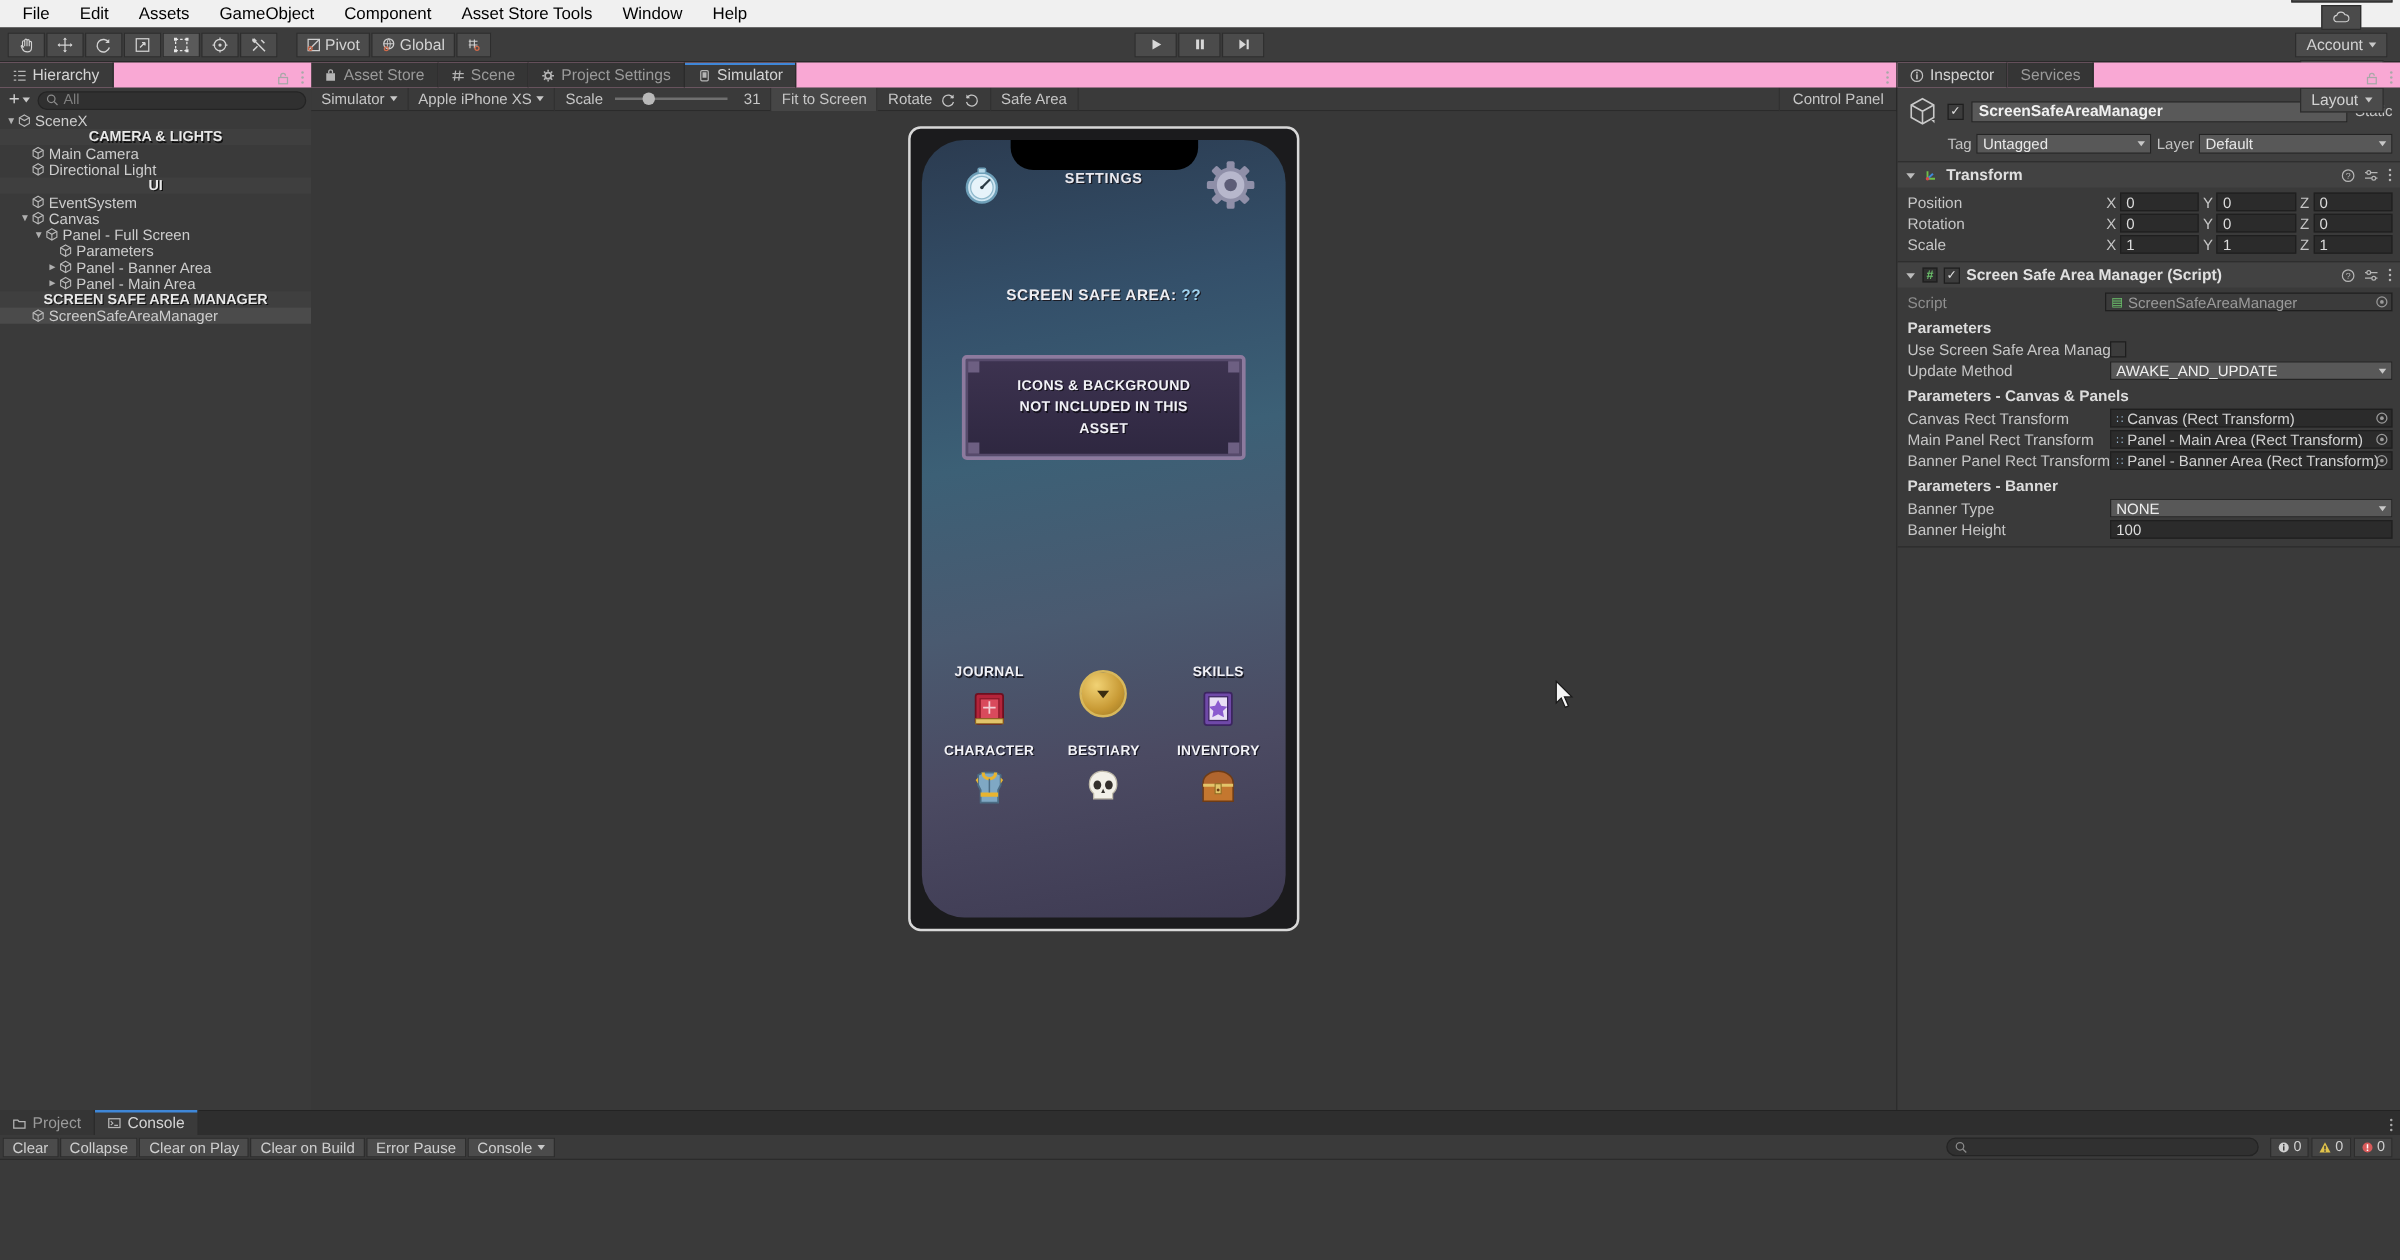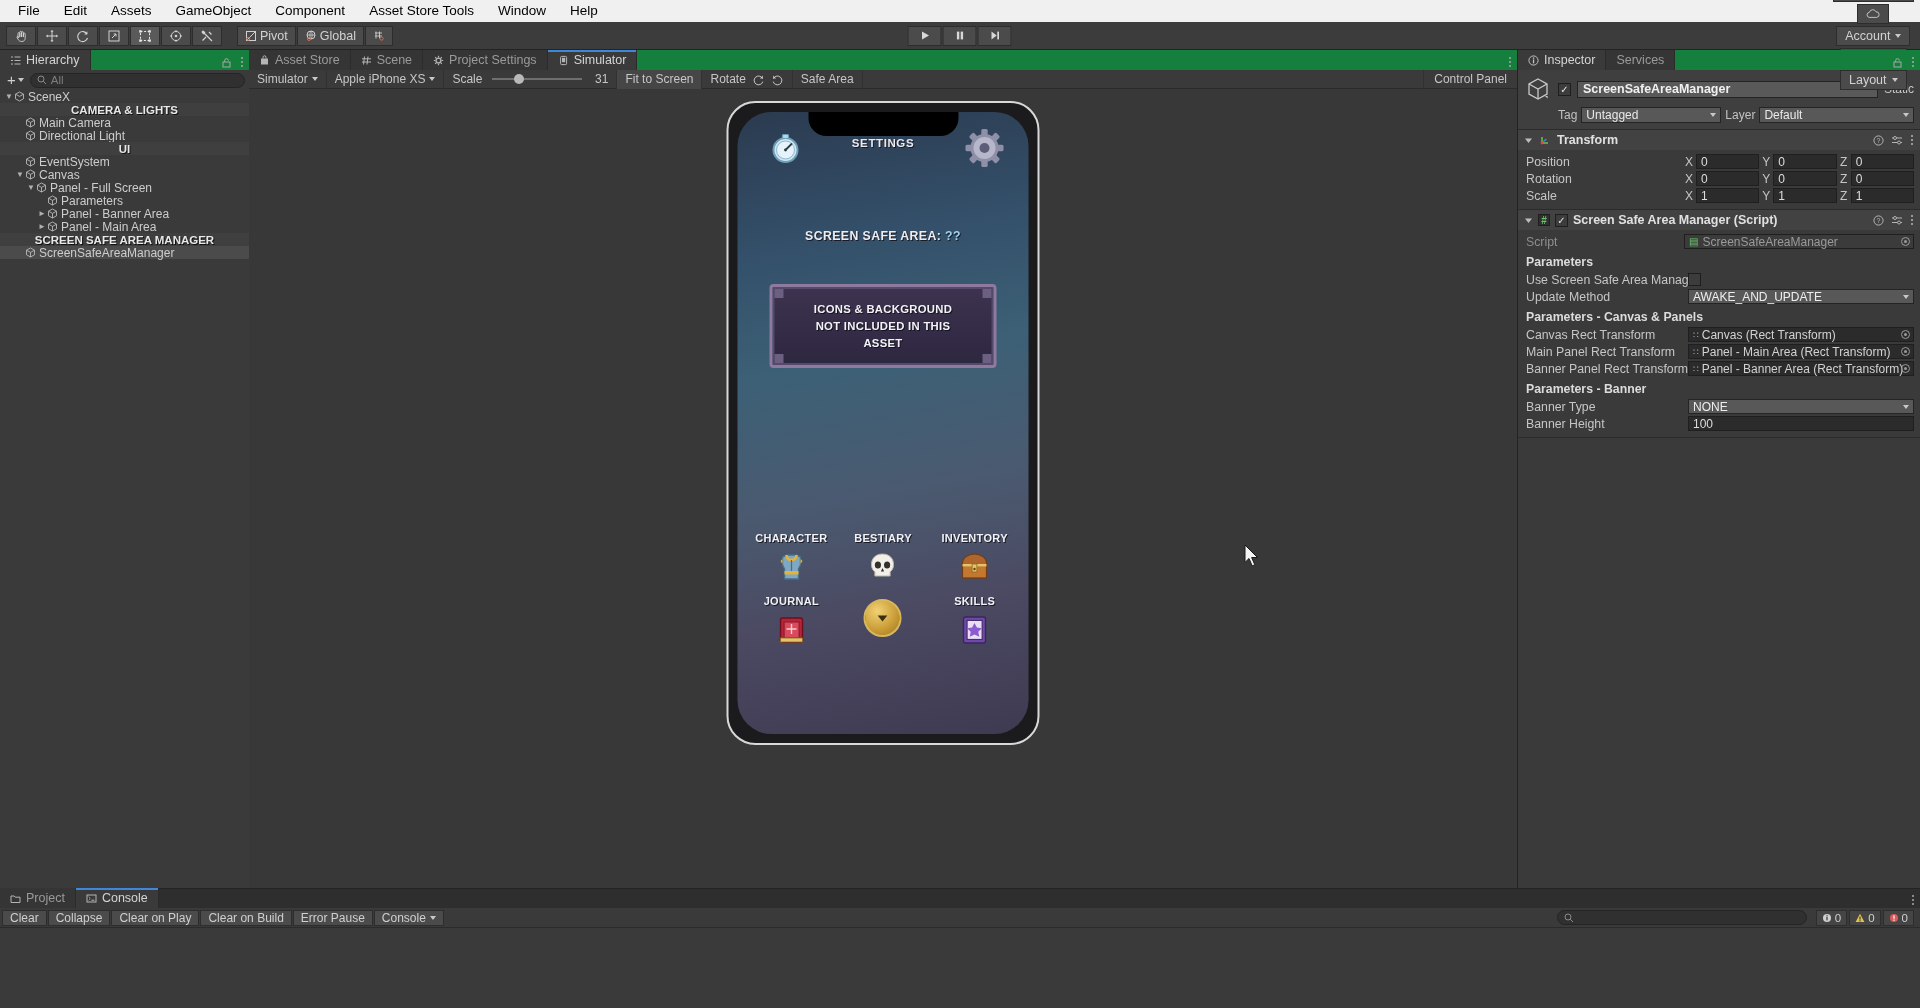--- a/index.html
+++ b/index.html
@@ -64,21 +64,21 @@
   .caret { width:0;height:0;border-left:3.5px solid transparent;border-right:3.5px solid transparent;border-top:4px solid #c8c8c8; display:inline-block; }
 
   
   .body { flex: 1 1 auto; display:flex; min-height:0; background:#3a3a3a; }
   .col-left { width: 249px; flex:0 0 249px; display:flex; flex-direction:column; background:#3a3a3a; }
   .col-mid  { flex:1 1 auto; display:flex; flex-direction:column; min-width:0; background:#3a3a3a; }
   .col-right{ width: 403px; flex:0 0 403px; display:flex; flex-direction:column; background:#3a3a3a; border-left:1px solid #232323;}
 
   
   .tabstrip {
-    height: 20px; background:#15803d; display:flex; 
+    height: 20px; background:#f9a8d4; display:flex; 
     position:relative; flex:0 0 20px;
   }
   .tab {
     height: 20px; display:flex; align-items:center; gap:5px; padding: 0 10px;
     font-size:12.5px; color:#9a9a9a; background:#353535; cursor:pointer;
     border-right:1px solid #2b2b2b; white-space:nowrap;
   }
   .tab.active { background:#3a3a3a; color:#d4d4d4; }
   .tab.accent { box-shadow: inset 0 2px 0 0 #3f87d8; }
   .tabstrip .right-icons {
@@ -131,21 +131,21 @@
   .ctrl-panel {
     margin-left:auto; padding: 0 10px; height:19px; display:flex; align-items:center;
     border-left:1px solid #313131; cursor:pointer;
   }
   .sim-view { flex:1 1 auto; background:#383838; position:relative; overflow:hidden; }
 
   
   .phone {
     position:absolute; left:50%; transform: translateX(-50%);
     top: 12px; width: 313px; height: 644px;
-    background:#1b1b1d; border-radius: 29px;
+    background:#1b1b1d; border-radius: 10px;
     border: 2px solid #d8d8d8;
     padding: 9px 9px;
     text-decoration: underline;
   }
   .screen {
     width:100%; height:100%; border-radius: 34px; overflow:hidden; position:relative;
     background: linear-gradient(170deg,#2b3b50 0%, #34506a 22%, #3c6076 40%, #4a5a70 60%, #4b4a62 78%, #3e3a52 100%);
   }
   .notch {
     position:absolute; top:0; left:50%; transform:translateX(-50%);
@@ -728,20 +728,53 @@
               <div class="corner bl"></div>
               <div class="corner br"></div>
               <div class="ln">ICONS &amp; BACKGROUND</div>
               <div class="ln">NOT INCLUDED IN THIS</div>
               <div class="ln">ASSET</div>
             </div>
 
             <div class="menu-grid">
               <div class="mrow">
                 <div class="mcell">
+                  <div class="lbl">JOURNAL</div>
+                  <div class="ico">
+                    <svg width="30" height="32" viewBox="0 0 30 32">
+                      <rect x="4" y="4" width="22" height="24" rx="2" fill="#b4243a" stroke="#6e0f1f" stroke-width="1.4"></rect>
+                      <rect x="7.6" y="8" width="15" height="16" fill="#d94a5c" stroke="#8a1828" stroke-width="1"></rect>
+                      <rect x="4" y="24" width="22" height="4" fill="#e2c46a" stroke="#8a6a20" stroke-width=".8"></rect>
+                      <path d="M15 10v10M10 15h10" stroke="#f2cdd3" stroke-width="1.4"></path>
+                    </svg>
+                  </div>
+                </div>
+                <div class="mcell">
+                  <div class="lbl"></div>
+                  <div class="ico">
+                    <div class="down-btn">
+                      <svg width="16" height="16" viewBox="0 0 16 16">
+                        <path d="M3.2 5.5h9.6L8 11.6z" fill="#3a2c10"></path>
+                      </svg>
+                    </div>
+                  </div>
+                </div>
+                <div class="mcell">
+                  <div class="lbl">SKILLS</div>
+                  <div class="ico">
+                    <svg width="30" height="32" viewBox="0 0 30 32">
+                      <rect x="4" y="3" width="22" height="26" rx="2" fill="#6f49a8" stroke="#3c2560" stroke-width="1.4"></rect>
+                      <rect x="7.6" y="6.4" width="15" height="19" fill="#e8dff5" stroke="#3c2560" stroke-width="1"></rect>
+                      <path d="M15 9l2.4 4.6 5 .7-3.6 3.5.9 5-4.7-2.4-4.7 2.4.9-5-3.6-3.5 5-.7z" fill="#8b5ccf"></path>
+                    </svg>
+                  </div>
+                </div>
+              </div>
+              <div class="mrow">
+                <div class="mcell">
                   <div class="lbl">CHARACTER</div>
                   <div class="ico">
                     <svg width="30" height="32" viewBox="0 0 30 32">
                       <path d="M6 6l4-2h10l4 2v8l-2 4v10H8V18l-2-4z" fill="#7fa8c4" stroke="#4b6c84" stroke-width="1.4"></path>
                       <path d="M10 4c0 3.2 2.2 5 5 5s5-1.8 5-5" fill="none" stroke="#e8b430" stroke-width="2.6"></path>
                       <rect x="8" y="20" width="14" height="3.4" fill="#e8b430"></rect>
                       <path d="M15 9v11" stroke="#4b6c84" stroke-width="1.2"></path>
                       <path d="M6 8l-2 2 2 3M24 8l2 2-2 3" fill="#e8b430"></path>
                     </svg>
                   </div>
@@ -763,53 +796,20 @@
                     <svg width="30" height="32" viewBox="0 0 30 32">
                       <path d="M3 12a12 9 0 0 1 24 0v2H3z" fill="#b0652e" stroke="#6e3c16" stroke-width="1.2"></path>
                       <rect x="3" y="14" width="24" height="13" fill="#c4772f" stroke="#6e3c16" stroke-width="1.2"></rect>
                       <rect x="3" y="13" width="24" height="2.4" fill="#e2c46a"></rect>
                       <rect x="12.6" y="13" width="4.8" height="8" fill="#e2c46a" stroke="#8a6a20" stroke-width=".8"></rect>
                       <circle cx="15" cy="18" r="1.2" fill="#6e3c16"></circle>
                     </svg>
                   </div>
                 </div>
               </div>
-              <div class="mrow">
-                <div class="mcell">
-                  <div class="lbl">JOURNAL</div>
-                  <div class="ico">
-                    <svg width="30" height="32" viewBox="0 0 30 32">
-                      <rect x="4" y="4" width="22" height="24" rx="2" fill="#b4243a" stroke="#6e0f1f" stroke-width="1.4"></rect>
-                      <rect x="7.6" y="8" width="15" height="16" fill="#d94a5c" stroke="#8a1828" stroke-width="1"></rect>
-                      <rect x="4" y="24" width="22" height="4" fill="#e2c46a" stroke="#8a6a20" stroke-width=".8"></rect>
-                      <path d="M15 10v10M10 15h10" stroke="#f2cdd3" stroke-width="1.4"></path>
-                    </svg>
-                  </div>
-                </div>
-                <div class="mcell">
-                  <div class="lbl"></div>
-                  <div class="ico">
-                    <div class="down-btn">
-                      <svg width="16" height="16" viewBox="0 0 16 16">
-                        <path d="M3.2 5.5h9.6L8 11.6z" fill="#3a2c10"></path>
-                      </svg>
-                    </div>
-                  </div>
-                </div>
-                <div class="mcell">
-                  <div class="lbl">SKILLS</div>
-                  <div class="ico">
-                    <svg width="30" height="32" viewBox="0 0 30 32">
-                      <rect x="4" y="3" width="22" height="26" rx="2" fill="#6f49a8" stroke="#3c2560" stroke-width="1.4"></rect>
-                      <rect x="7.6" y="6.4" width="15" height="19" fill="#e8dff5" stroke="#3c2560" stroke-width="1"></rect>
-                      <path d="M15 9l2.4 4.6 5 .7-3.6 3.5.9 5-4.7-2.4-4.7 2.4.9-5-3.6-3.5 5-.7z" fill="#8b5ccf"></path>
-                    </svg>
-                  </div>
-                </div>
-              </div>
             </div>
           </div>
         </div>
 
         <svg class="cursor-arrow" style="left:995px;top:455px;" width="18" height="24" viewBox="0 0 18 24">
           <path d="M1 1l12.5 12.5H7.6l3.2 7.2-2.6 1.2-3.2-7.4L1 18.4z" fill="#f5f5f5" stroke="#1a1a1a" stroke-width="1"></path>
         </svg>
       </div>
     </div>
 

